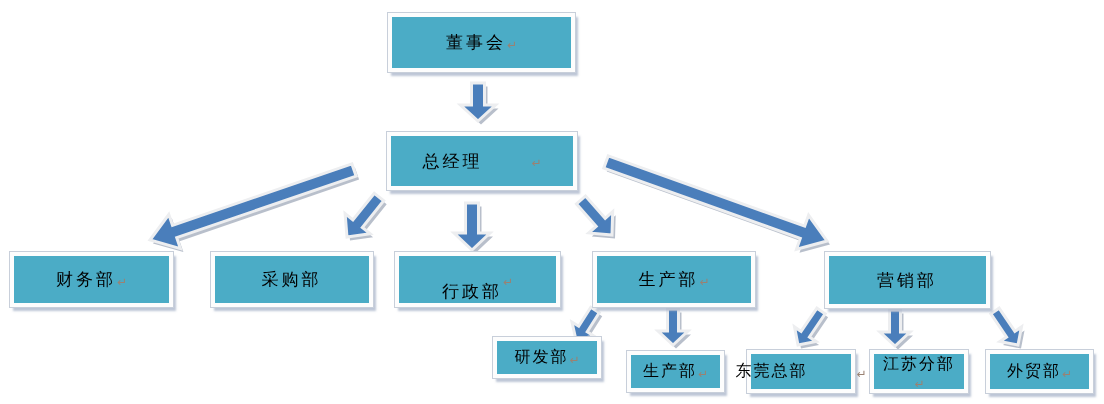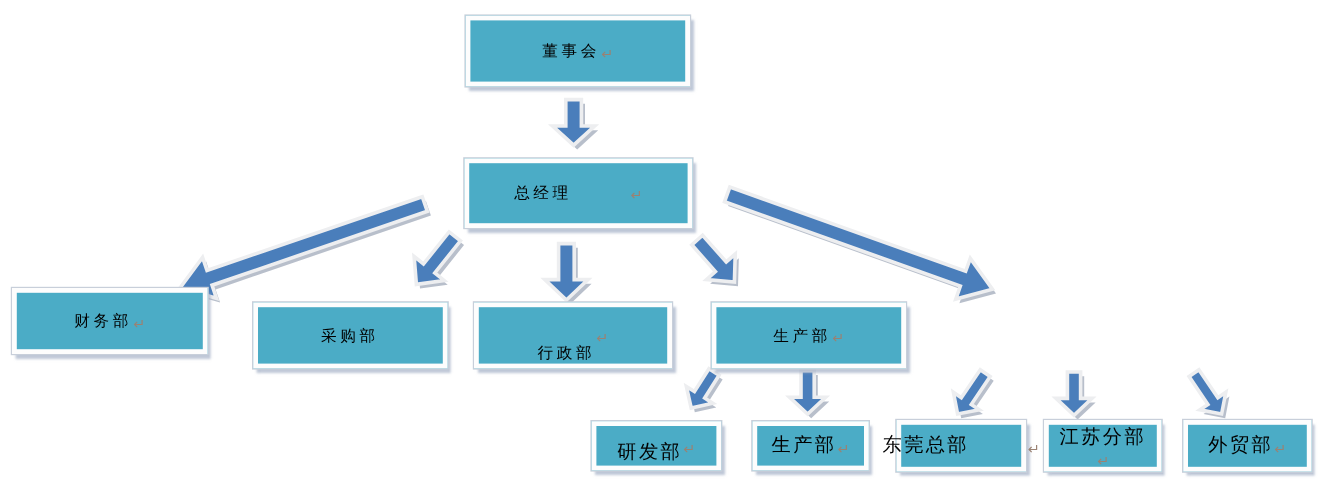--- a/index.html
+++ b/index.html
@@ -16,21 +16,21 @@
     box-sizing:border-box;
     background:var(--box-fill,#4bacc6);
     border:4px solid var(--box-border,#fdfdfd);
     box-shadow:0 0 0 1px var(--box-hairline,#c8cfda), 3px 4px 2px var(--box-shadow,rgba(154,168,192,0.65));
     display:flex;
     align-items:center;
     justify-content:center;
     color:var(--label-color,#000);
   }
   .node .label{
-    font-size:13px;
+    font-size:17px;
     letter-spacing:3px;
     white-space:nowrap;
     font-weight:500;
   }
   .node.small .label{font-size:16px;letter-spacing:2px;}
   .node .pilcrow{
     font-size:12px;
     margin-left:1px;
     color:var(--pilcrow-color,#9a8273);
     align-self:center;
@@ -89,37 +89,41 @@
       </g>
     </svg>
 <div class="node" style="left: 388px; top: 13px; width: 187px; height: 59px;">
       <span class="label">董事会</span>
       <span class="pilcrow">↵</span>
     </div>
     <div class="node" style="left: 387px; top: 132px; width: 190px; height: 58px; gap: 48px;">
       <span class="label">总经理</span>
       <span class="pilcrow">↵</span>
     </div>
-    <div class="node" style="left: 10px; top: 240px; width: 163px; height: 55px;">
+    <div class="node" style="left: 10px; top: 252px; width: 163px; height: 55px;">
       <span class="label">财务部</span>
       <span class="pilcrow">↵</span>
     </div>
     <div class="node" style="left: 211px; top: 252px; width: 162px; height: 55px;">
       <span class="label">采购部</span>
       <span class="pilcrow"></span>
     </div>
     <div class="node" style="left: 395px; top: 252px; width: 165px; height: 55px; align-items: flex-end;">
       <span class="label">行政部</span>
       <span class="pilcrow">↵</span>
     </div>
     <div class="node" style="left: 593px; top: 252px; width: 162px; height: 55px;">
       <span class="label">生产部</span>
       <span class="pilcrow">↵</span>
     </div>
-    <div class="node small" style="left: 493px; top: 351px; width: 108px; height: 41px; align-items: flex-end;">
+    <div class="node" style="left: 825px; top: 252px; width: 165px; height: 56px;">
+      <span class="label">营销部</span>
+      <span class="pilcrow"></span>
+    </div>
+    <div class="node small" style="left: 493px; top: 337px; width: 108px; height: 41px;">
       <span class="label">研发部</span>
       <span class="pilcrow">↵</span>
     </div>
     <div class="node small" style="left: 627px; top: 351px; width: 97px; height: 41px;">
       <span class="label">生产部</span>
       <span class="pilcrow">↵</span>
     </div>
     <div class="node small" style="left: 747px; top: 350px; width: 108px; height: 43px; gap: 48px;">
       <span class="label">东莞总部</span>
       <span class="pilcrow">↵</span>

